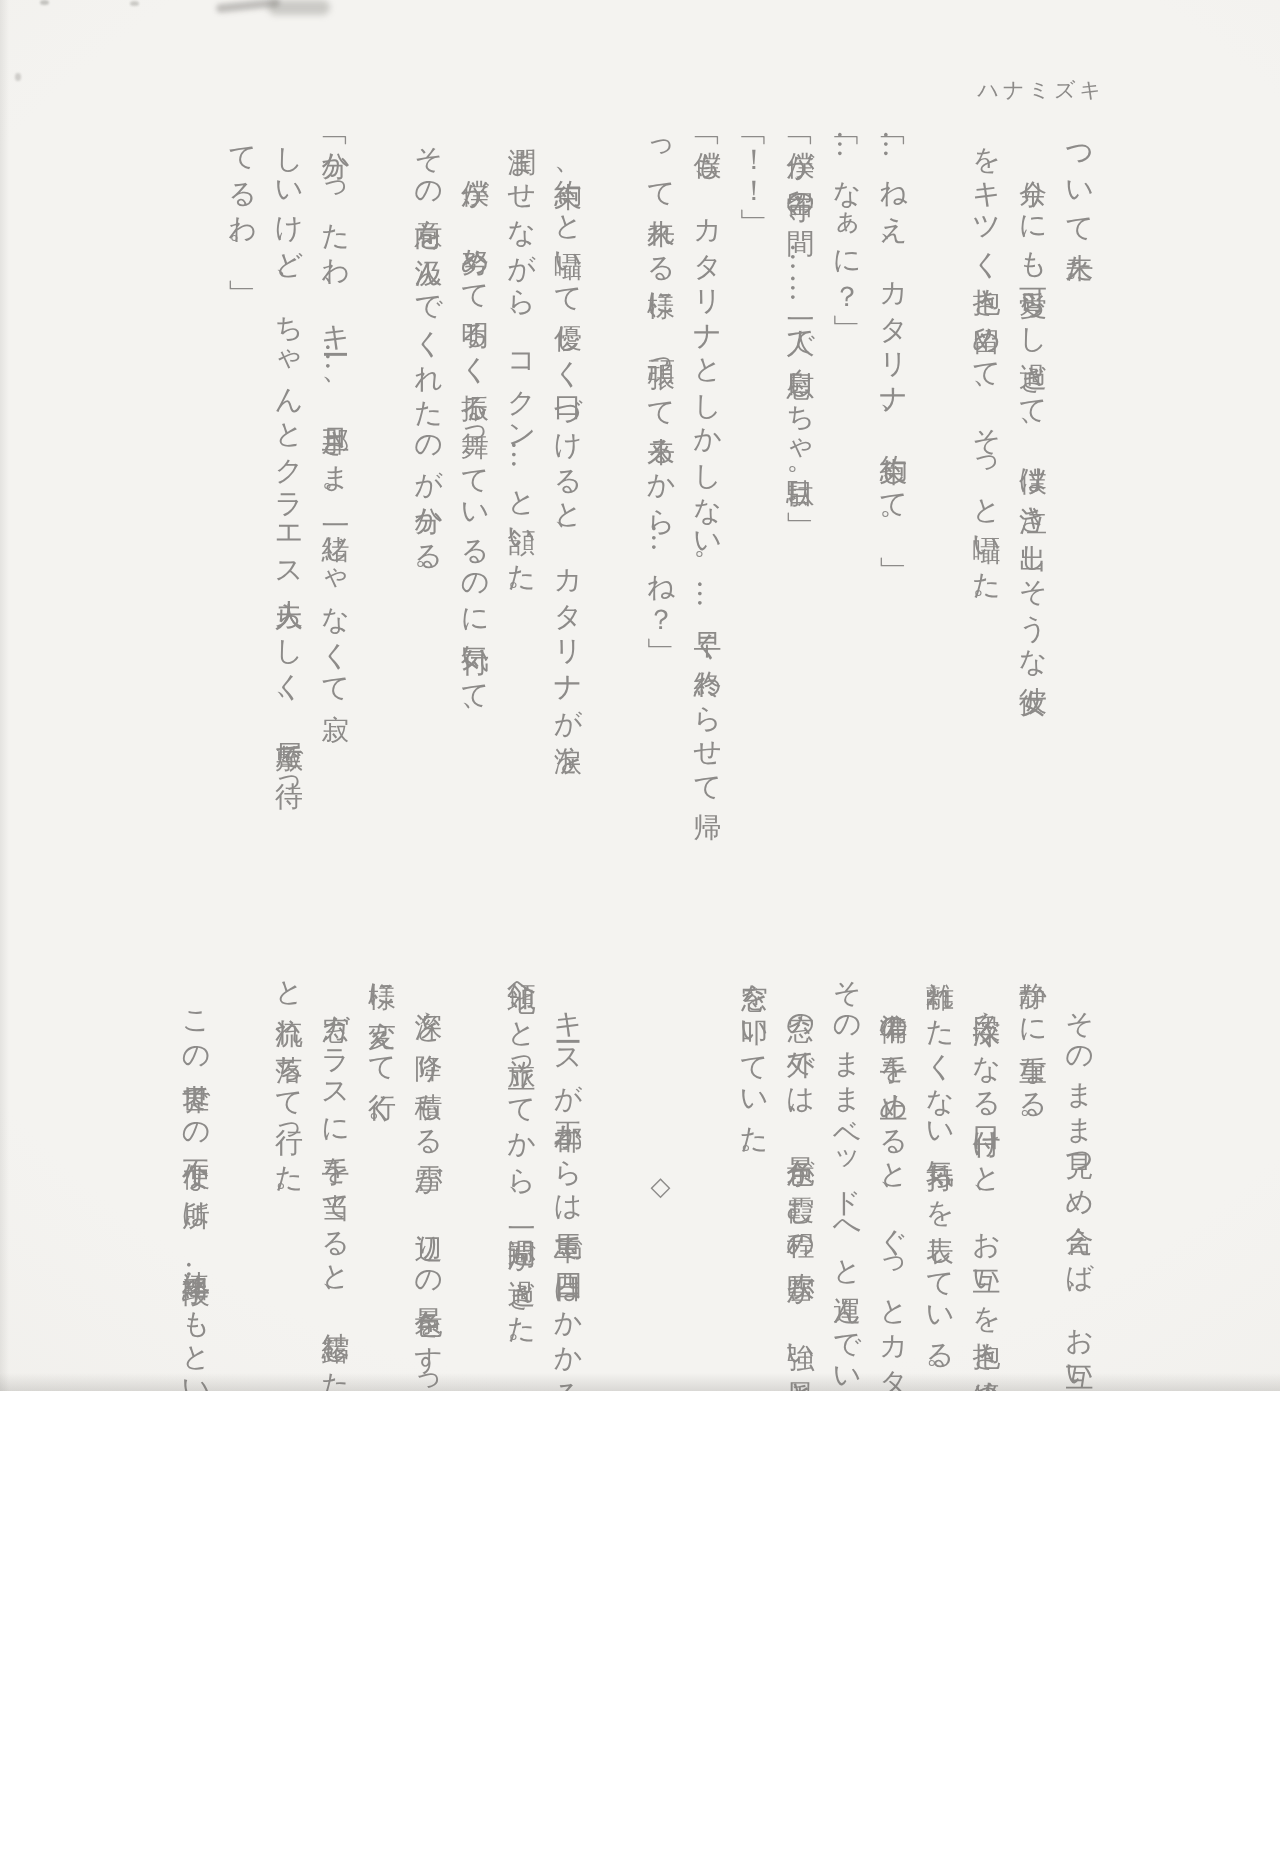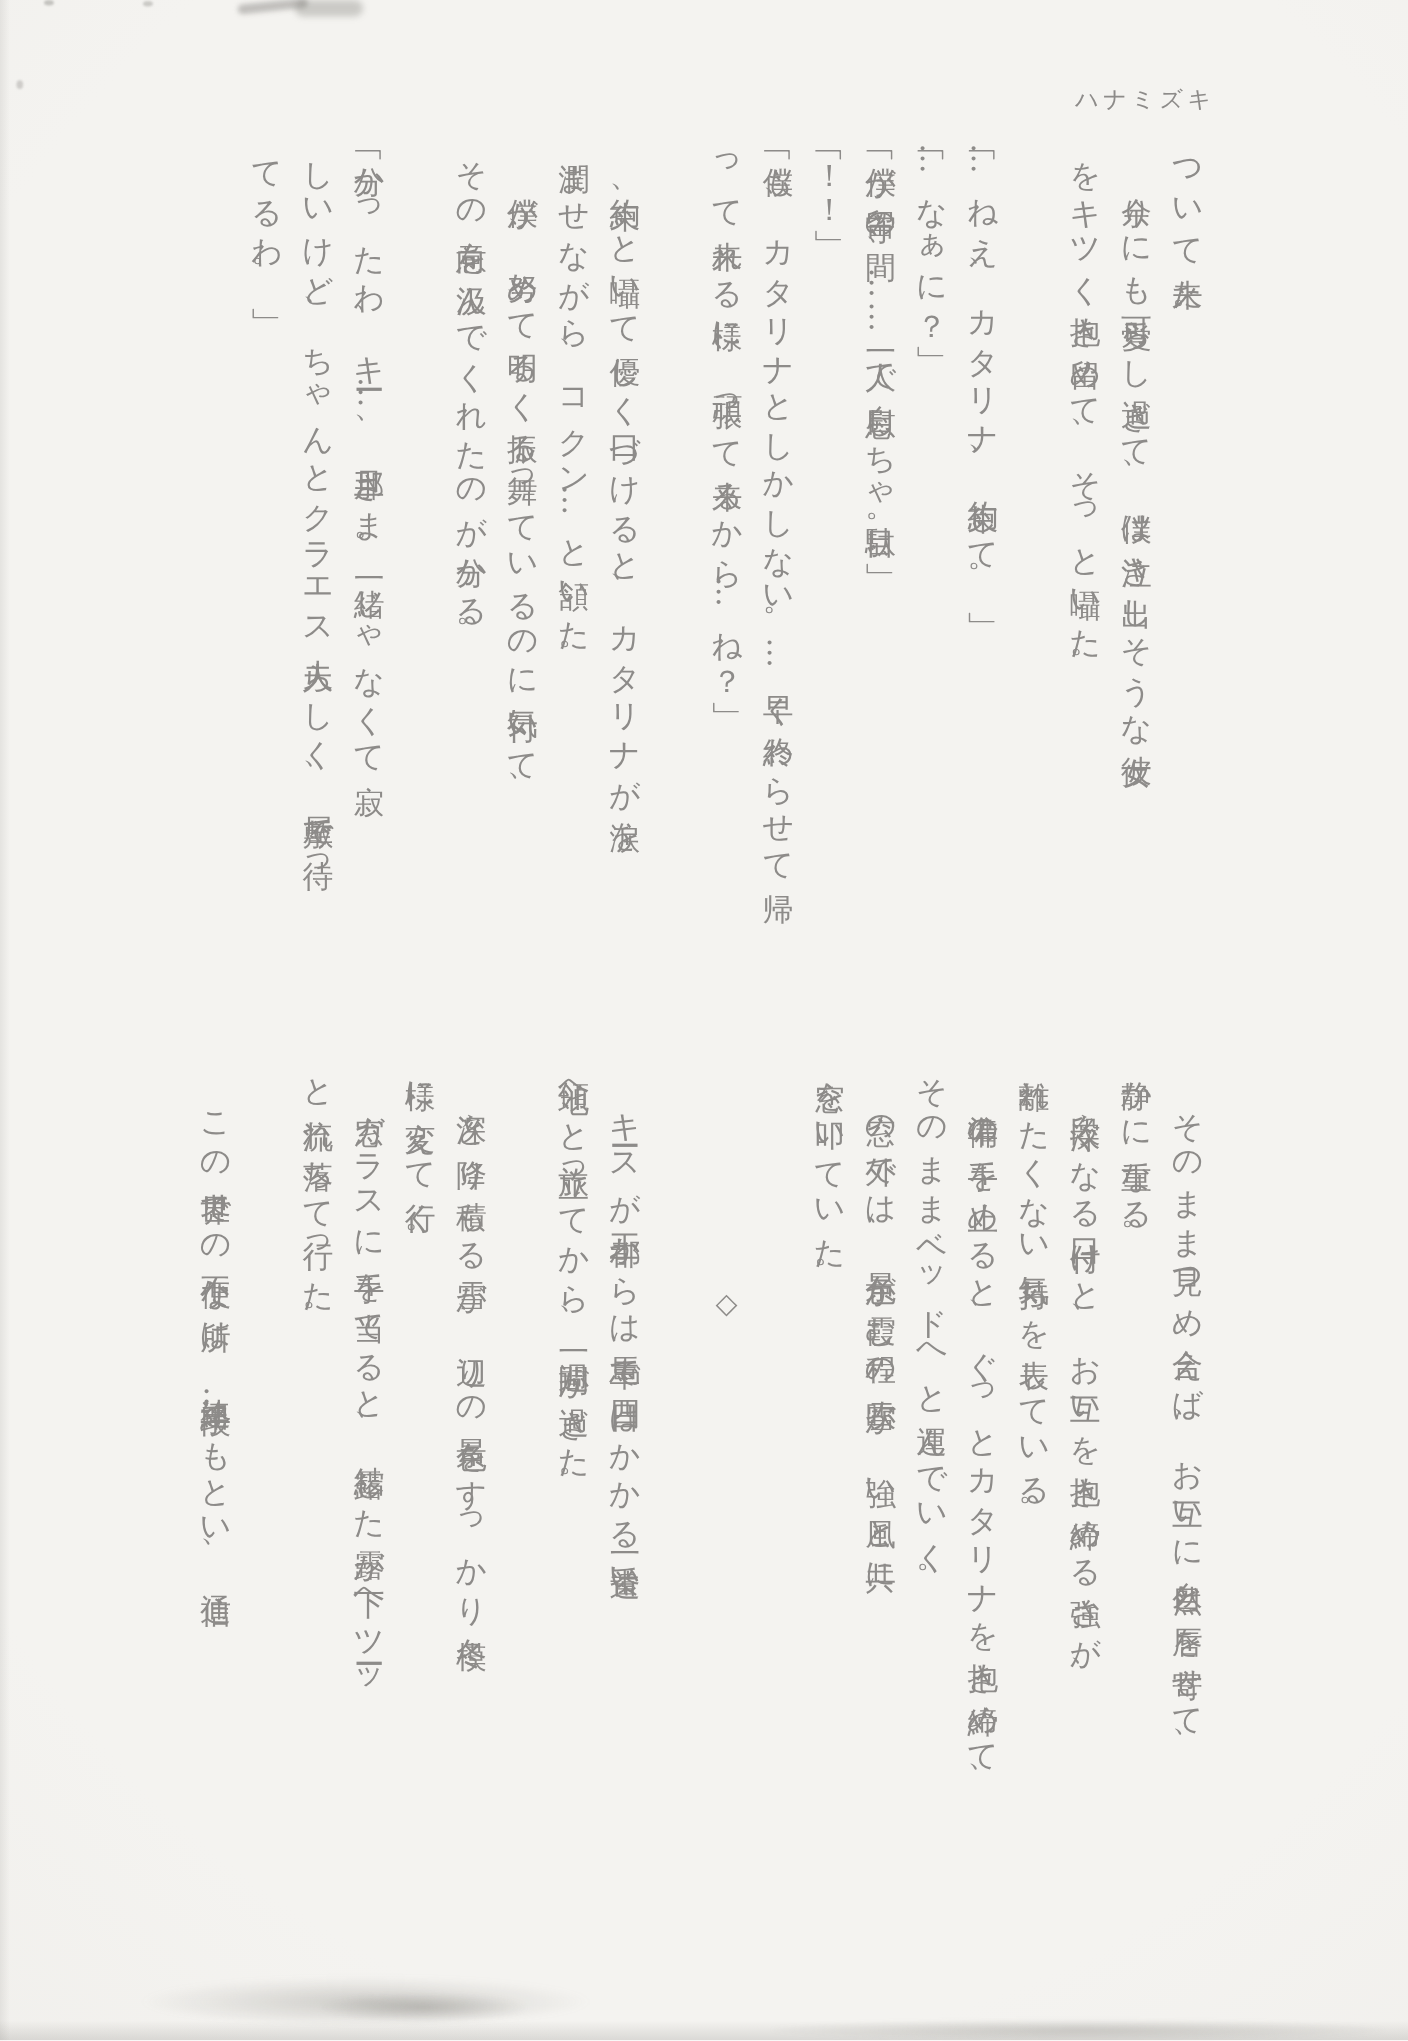--- a/index.html
+++ b/index.html
@@ -6,21 +6,21 @@
     --paper:#f2f1ee;
     --ink:#8d8b89;
   }
   html,body{margin:0;padding:0;}
   body{
     width:1280px;height:1855px;
     font-family:"DejaVu Serif","Liberation Serif",serif;
     overflow:hidden;
   }
   .page{
-    position:relative;width:1280px;height:1855px;
+    position:relative;width:1280px;height:1391px;
     background:radial-gradient(120% 100% at 52% 45%, #f4f3f0 55%, #eceae6 100%);
     overflow:hidden;
   }
   
   .running-head{
     position:absolute;top:76px;right:175px;
     font-size:21px;letter-spacing:4px;color:var(--ink);
     white-space:nowrap;
   }
   

